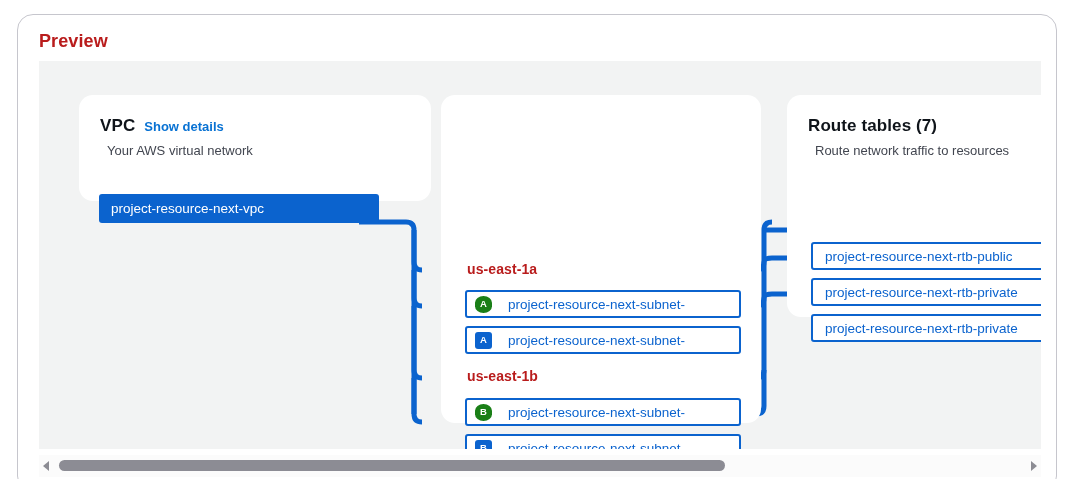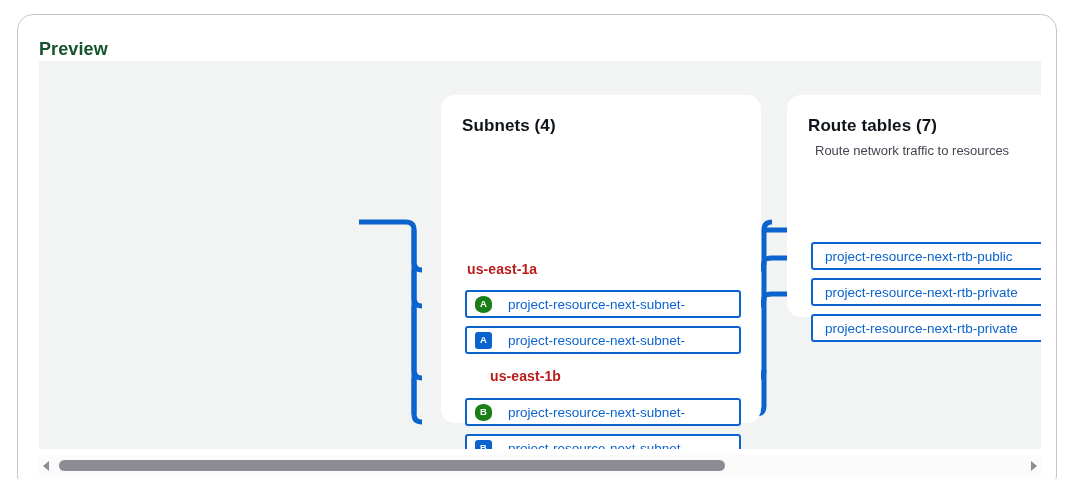--- a/index.html
+++ b/index.html
@@ -25,24 +25,24 @@
     height: 478px;
     background: #ffffff;
     border: 1px solid #c6c6cd;
     border-radius: 16px;
     box-sizing: border-box;
     overflow: hidden;
   }
   .preview-title {
     position: absolute;
     left: 21px;
-    top: 24px;
+    top: 16px;
     font-size: 18px;
     font-weight: bold;
-    color: #14532d;
+    color: #b91c1c;
     letter-spacing: 0.1px;
   }
 
   
   .canvas {
     position: absolute;
     left: 21px;
     top: 46px;
     width: 1002px;
     height: 388px;
@@ -126,21 +126,21 @@
   
   .az-label {
     position: absolute;
     left: 26px;
     font-size: 14px;
     font-weight: bold;
     color: #b91c1c;
     letter-spacing: 0.1px;
   }
   .az-a { top: 166px; }
-  .az-b { top: 273px; margin-left: 23px; }
+  .az-b { top: 273px; }
 
   
   .res-box {
     position: absolute;
     left: 24px;
     width: 276px;
     height: 28px;
     background: #ffffff;
     border: 2px solid #0b63ce;
     border-radius: 3px;
@@ -253,25 +253,32 @@
             <path d="M 702 245 H 717 Q 725 245 725 237 V 201"></path>
             <path d="M 702 317 H 717 Q 725 317 725 309 V 237"></path>
             <path d="M 702 353 H 717 Q 725 353 725 345 V 309"></path>
 
             <path d="M 725 169 H 748"></path>
             <path d="M 725 201 Q 725 197 733 197 H 748"></path>
             <path d="M 725 237 Q 725 233 733 233 H 748"></path>
           </g>
         </svg>
 
+        <div class="card card-vpc">
+          <div class="card-head">
+            <span class="card-title">VPC</span>
+            <span class="show-details">Show details</span>
+          </div>
+          <div class="card-sub">Your AWS virtual network</div>
+          <div class="vpc-chip">
+            <span class="vpc-chip-label">project-resource-next-vpc</span>
+          </div>
+        </div>
 
         <div class="card card-subnet">
-          <div class="card-head">
-            <span class="card-title">Subnets (4)</span>
-          </div>
 
           <div class="az-label az-a">us-east-1a</div>
 
           <div class="res-box sub-1">
             <span class="badge badge-public">A</span>
             <span class="res-label">project-resource-next-subnet-</span>
           </div>
 
           <div class="res-box sub-2">
             <span class="badge badge-private">A</span>

